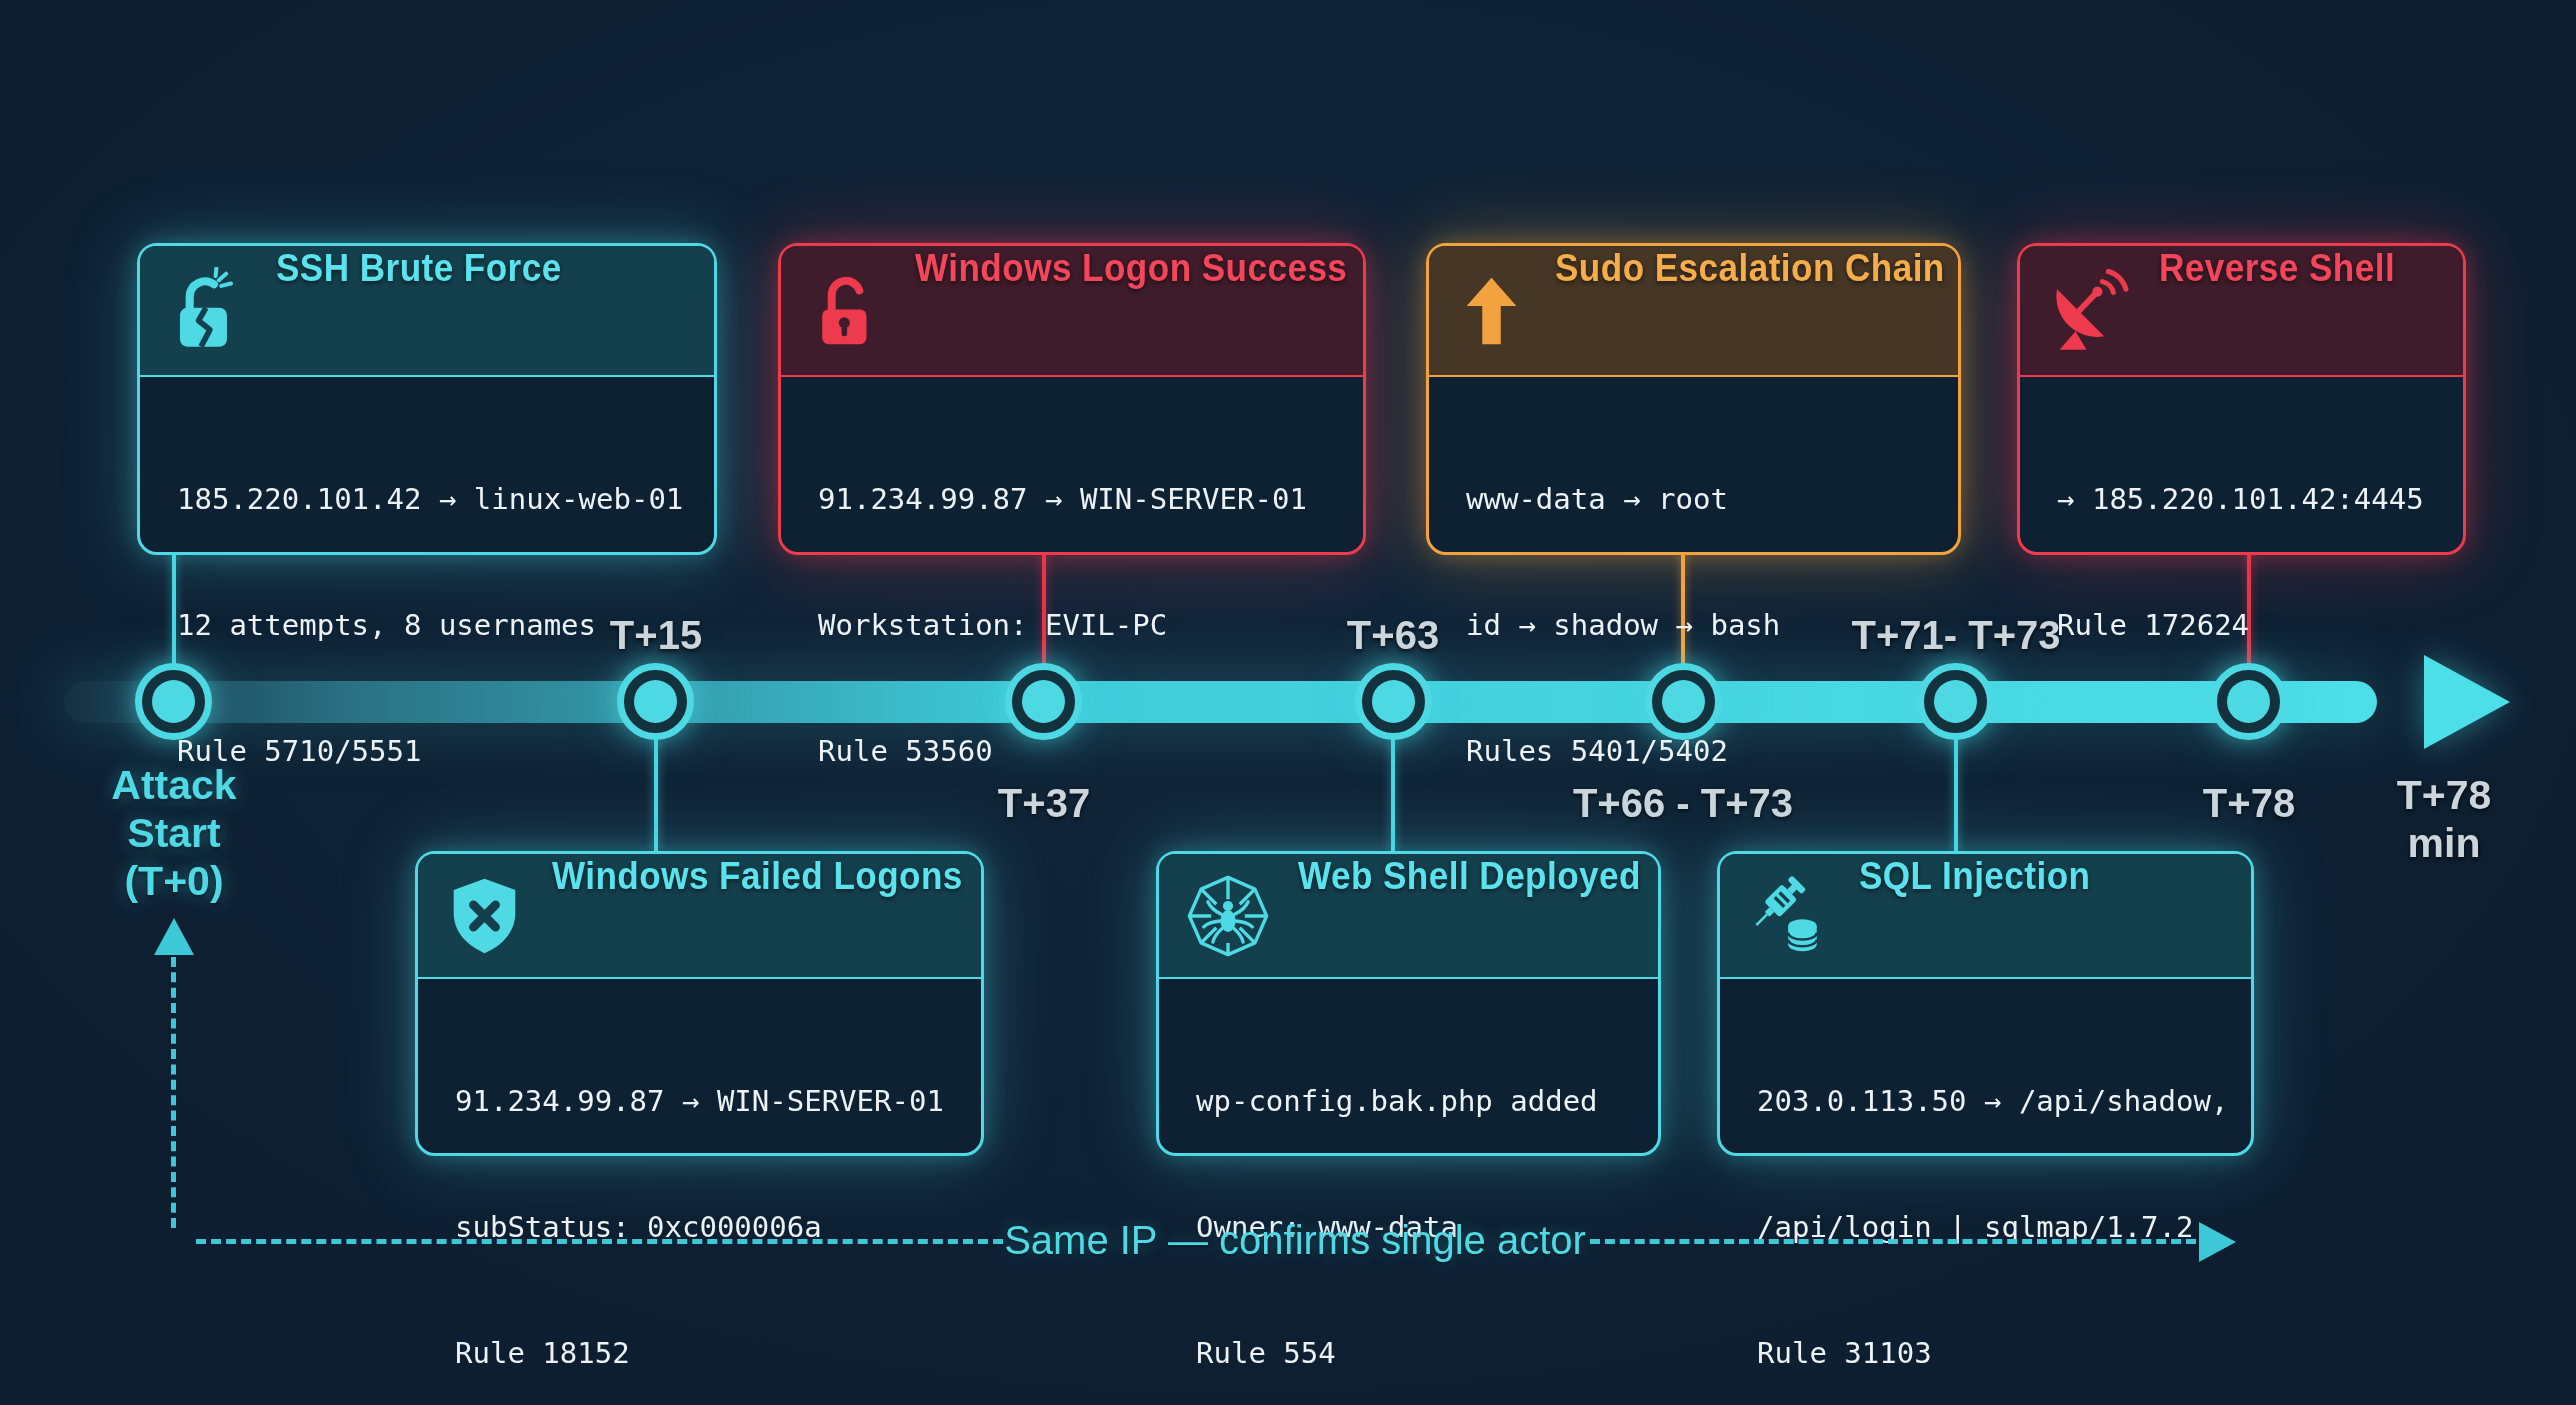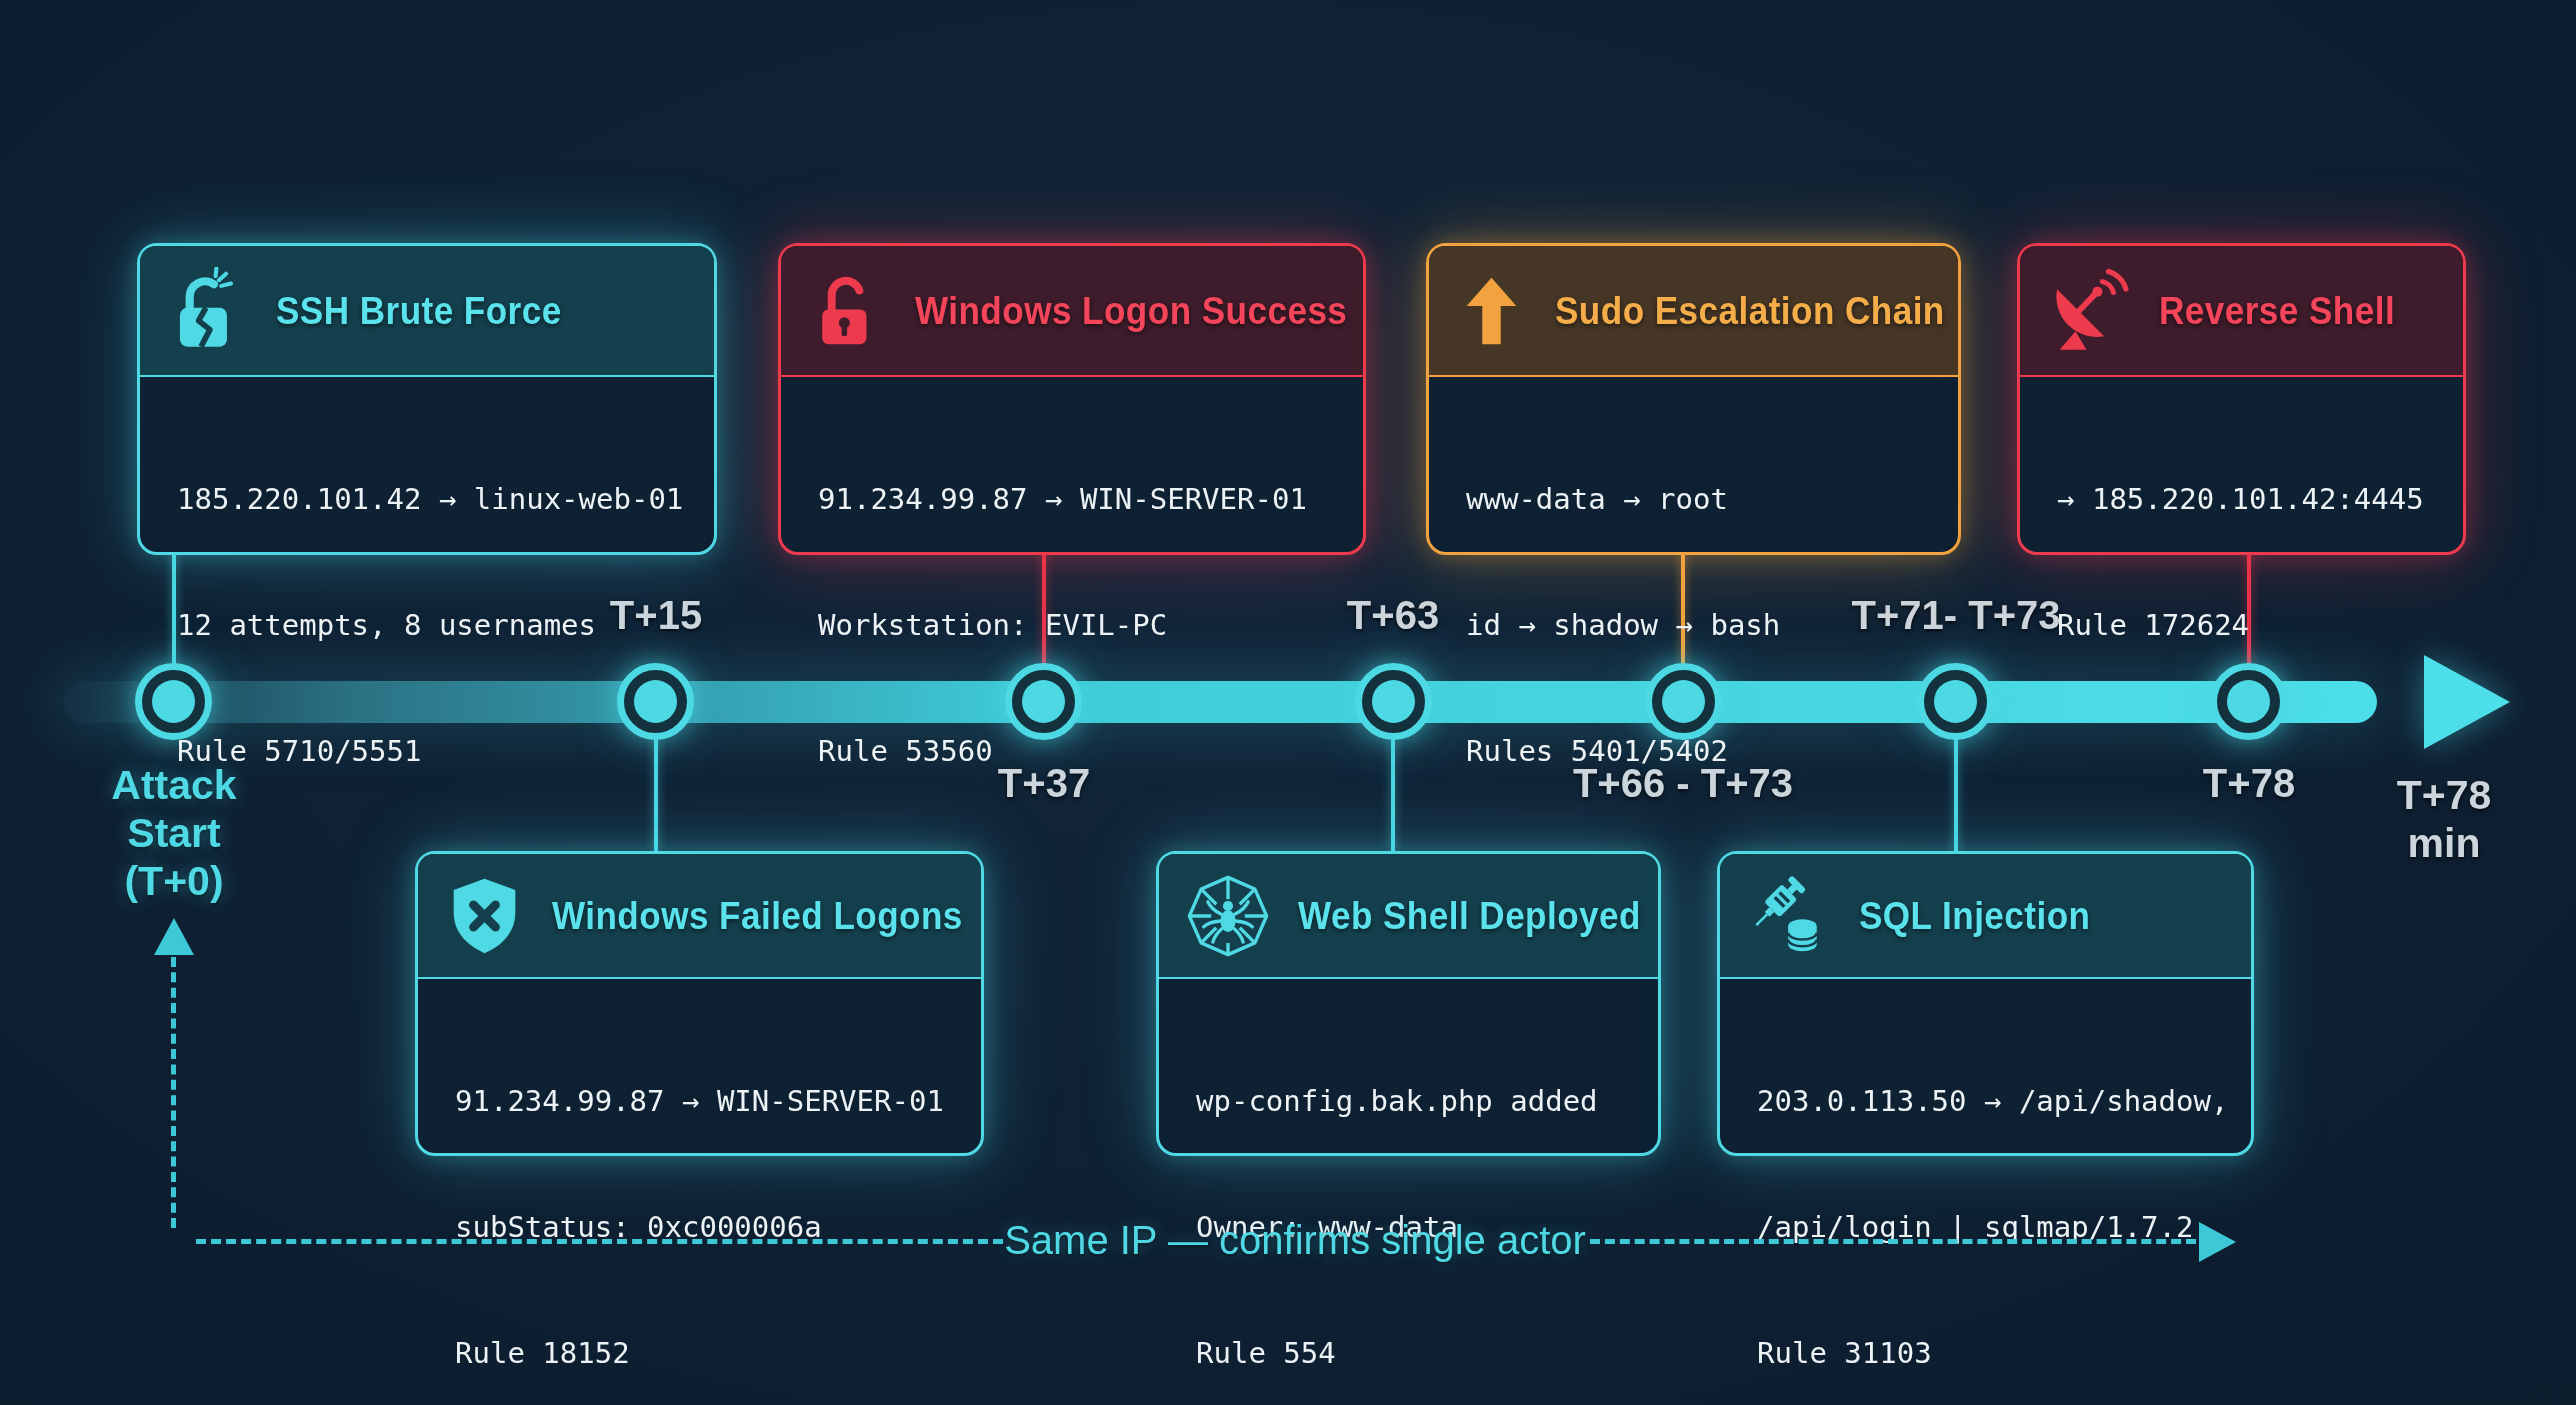--- a/index.html
+++ b/index.html
@@ -9,21 +9,21 @@
     font-family:"Liberation Sans", sans-serif;
   }
 
   
   .card{position:absolute;border-radius:20px;background:#0d2133;border:3.7px solid var(--bc);
         box-shadow:0 0 24px var(--glow), 0 0 73px var(--glow);}
   .card.cyan  {--bc:#4fd9e5;--hbg:#14404d;--title:#5ae2ed;--glow:rgba(73,215,227,.30);}
   .card.red   {--bc:#ee3a4d;--hbg:#3e1c2b;--title:#f4455a;--glow:rgba(238,58,77,.33);}
   .card.orange{--bc:#f2a33f;--hbg:#463626;--title:#f5ad49;--glow:rgba(242,163,63,.33);}
   .card-header{height:129px;background:var(--hbg);border-bottom:2.7px solid var(--bc);
-        border-radius:15.6px 15.6px 0 0;display:flex;align-items:center;gap:27.4px;padding:0 27.4px;}
+        border-radius:15.6px 15.6px 0 0;display:flex;gap:27.4px;padding:0 27.4px;}
   .card.bottom .card-header{height:123px;}
   .card-title{font-size:39px;font-weight:bold;color:var(--title);white-space:nowrap;
         transform:scaleX(.9);transform-origin:left center;letter-spacing:0.5px;
         text-shadow:0 1.8px 5.5px rgba(0,0,0,.55);}
   .card-icon{flex:0 0 auto;display:flex;align-items:center;justify-content:center;}
   .card-body{padding:16.5px 0 0 37px;font-family:"DejaVu Sans Mono", monospace;font-size:29px;
         line-height:42px;color:#edf2f5;white-space:pre;}
 
   
   .timeline-band{position:absolute;left:64px;top:681px;width:2313px;height:42px;border-radius:21px;
@@ -36,21 +36,21 @@
   .connector{position:absolute;width:3.7px;}
   .connector.cyan  {background:#49d7e3;box-shadow:0 0 9.1px rgba(73,215,227,.6);}
   .connector.red   {background:#e8344a;box-shadow:0 0 9.1px rgba(232,52,74,.6);}
   .connector.orange{background:#f2a33f;box-shadow:0 0 9.1px rgba(242,163,63,.6);}
   .node{position:absolute;top:663px;width:77px;height:77px;border-radius:50%;
         border:7.3px solid #4cd9e4;background:#14313e;box-sizing:border-box;
         box-shadow:0 0 24px rgba(73,215,227,.55), 0 0 55px rgba(73,215,227,.25);}
   .node::after{content:'';position:absolute;inset:10px;border-radius:50%;background:#4cd9e4;}
 
   .tl-label{position:absolute;transform:translateX(-50%);white-space:nowrap;
-        font-size:40px;font-weight:bold;color:#ccd5dc;text-shadow:0 1.8px 4.6px rgba(0,0,0,.7);}
+        font-size:40px;font-weight:bold;color:#ccd5dc;text-shadow:0 1.8px 4.6px rgba(0,0,0,.7);margin-top:20px;}
   .tl-label.above{top:593px;}
   .tl-label.below{top:761px;}
   .start-label{position:absolute;left:174px;top:761px;transform:translateX(-50%);text-align:center;
         font-size:41px;font-weight:bold;line-height:48px;color:#4fd9e5;
         text-shadow:0 0 18.3px rgba(73,215,227,.45), 0 1.8px 3.7px rgba(0,0,0,.6);}
   .end-label{position:absolute;left:2444px;top:771px;transform:translateX(-50%);text-align:center;
         font-size:41px;font-weight:bold;line-height:48px;color:#ccd5dc;
         text-shadow:0 1.8px 4.6px rgba(0,0,0,.7);}
 
   

